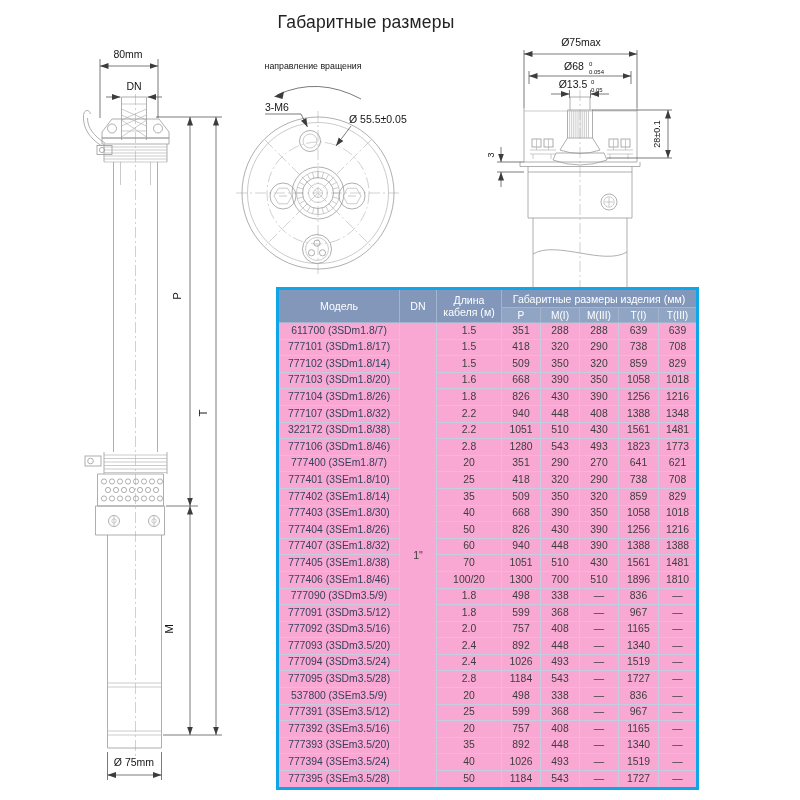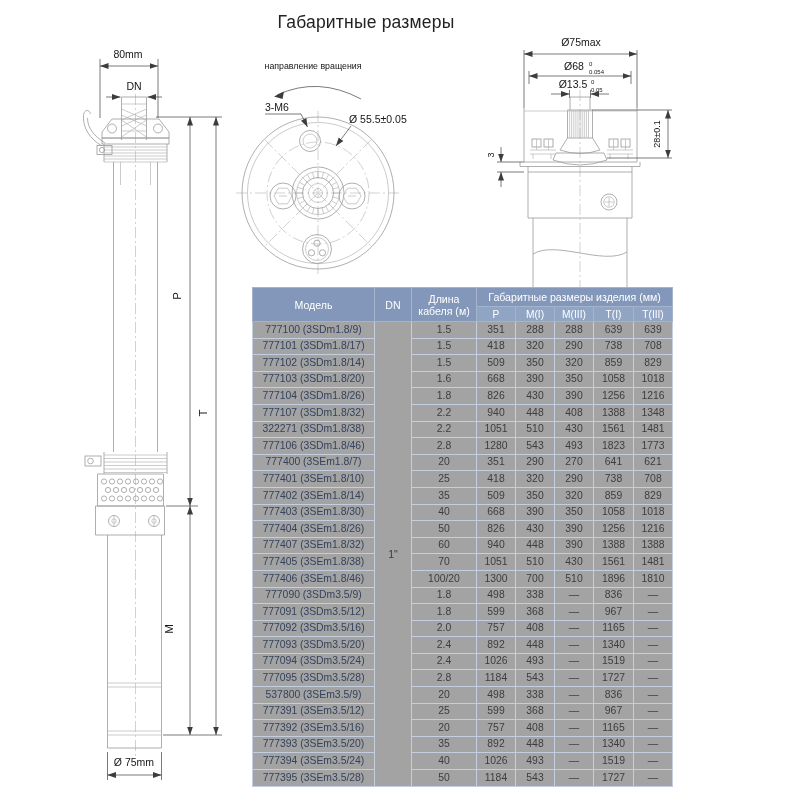--- a/index.html
+++ b/index.html
@@ -11,22 +11,22 @@
   svg text{font-family:"Liberation Sans","DejaVu Sans",sans-serif;fill:#161616;}
   .ln{fill:none;stroke:#9a9a9a;stroke-width:.8;}
   .lnl{fill:none;stroke:#b4b4b4;stroke-width:.7;}
   .cl{fill:none;stroke:#bdbdbd;stroke-width:.7;stroke-dasharray:11 3 2 3;}
   .dim{fill:none;stroke:#4d4d4d;stroke-width:.75;}
   .t10{font-size:10.5px;}
   .t9{font-size:9px;}
   .t85{font-size:8.8px;}
   .t55{font-size:6px;}
   .t11{font-size:11.5px;}
-  .tbl{position:absolute;left:252px;top:287px;width:420px;border-collapse:collapse;
-       table-layout:fixed;background:#a3a3a3;border:1px solid #0ea5e9;}
+  .tbl{position:absolute;left:276px;top:287px;width:420px;border-collapse:collapse;
+       table-layout:fixed;background:#f9a8d4;border:3px solid #0ea5e9;}
   .tbl th{background:#8297b9;color:#fff;font-weight:400;font-size:10.6px;
           border:1px solid #a3b4cc;padding:1px 2px;}
   .tbl tr.sub th{background:#90a5c3;font-size:10.2px;height:14px;padding:0;}
   .tbl td{border:1px solid #c3cfe0;text-align:center;height:15.6px;padding:0;
           line-height:1;font-size:10.4px;color:#3d3d3d;}
   .tbl td.model{color:#35425c;}
   .tbl td.dn{font-size:10.6px;color:#3d3d3d;}
 </style>
 </head>
 <body>
@@ -287,21 +287,21 @@
     <tr class="sub">
       <th>P</th>
       <th>M(I)</th>
       <th>M(III)</th>
       <th>T(I)</th>
       <th>T(III)</th>
     </tr>
   </thead>
   <tbody id="table-body">
       <tr>
-        <td class="model">777100 (3SDm1.8/9)</td>
+        <td class="model">611700 (3SDm1.8/7)</td>
         <td class="dn" rowspan="28">1"</td>
         <td>1.5</td>
         <td>351</td>
         <td>288</td>
         <td>288</td>
         <td>639</td>
         <td>639</td>
       </tr>
       <tr>
         <td class="model">777101 (3SDm1.8/17)</td>
@@ -342,21 +342,21 @@
       <tr>
         <td class="model">777107 (3SDm1.8/32)</td>
         <td>2.2</td>
         <td>940</td>
         <td>448</td>
         <td>408</td>
         <td>1388</td>
         <td>1348</td>
       </tr>
       <tr>
-        <td class="model">322271 (3SDm1.8/38)</td>
+        <td class="model">322172 (3SDm1.8/38)</td>
         <td>2.2</td>
         <td>1051</td>
         <td>510</td>
         <td>430</td>
         <td>1561</td>
         <td>1481</td>
       </tr>
       <tr>
         <td class="model">777106 (3SDm1.8/46)</td>
         <td>2.8</td>

